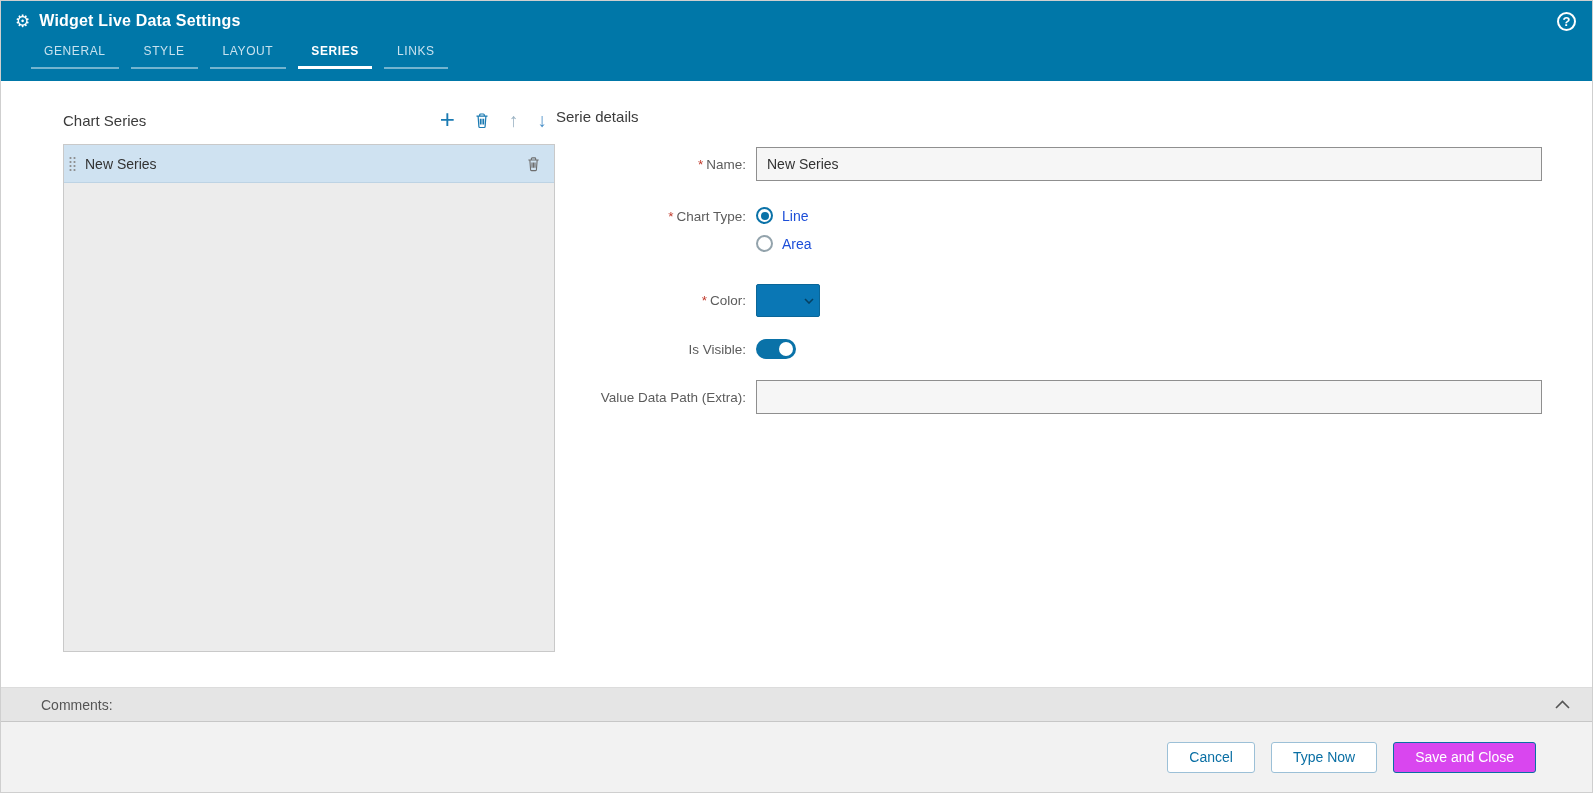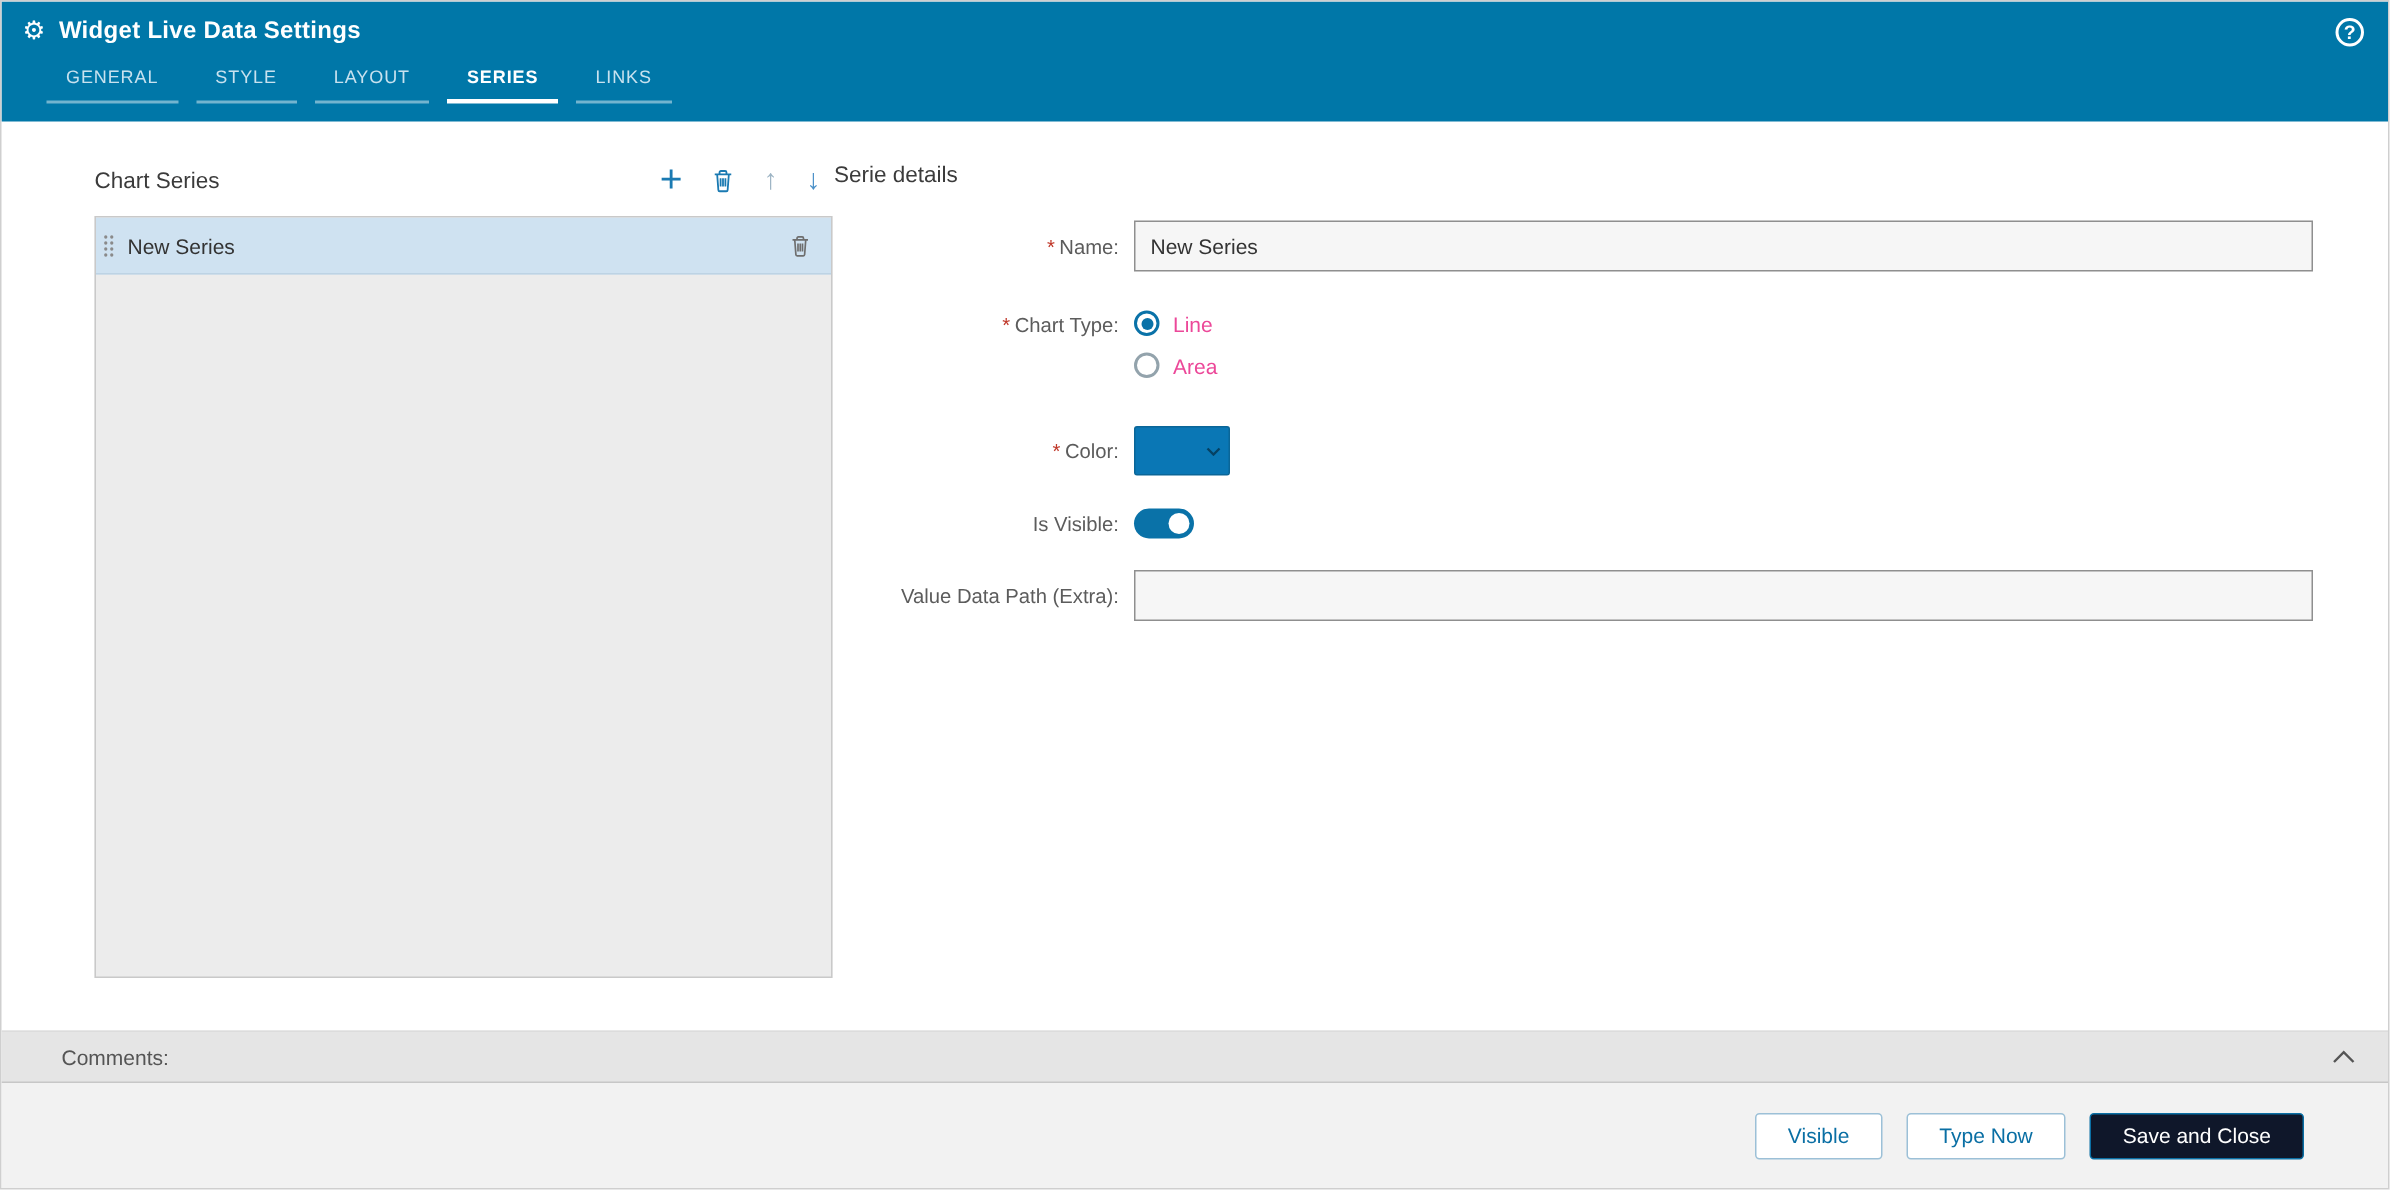--- a/index.html
+++ b/index.html
@@ -64,21 +64,21 @@
   .mb-type{margin-bottom:32px;}
   .mb-color{margin-bottom:22px;}
   .mb-vis{margin-bottom:21px;}
   .mb-path{margin-bottom:16px;}
   .radio-group{display:flex;flex-direction:column;gap:11px;}
   .radio-option{display:flex;align-items:center;gap:9px;cursor:pointer;}
   .radio{width:17px;height:17px;border-radius:50%;box-sizing:border-box;position:relative;background:#fff;}
   .radio.on{border:2px solid #0a72a8;}
   .radio.on::after{content:"";position:absolute;inset:2.5px;border-radius:50%;background:#0a72a8;}
   .radio.off{border:2px solid #93a3ac;}
-  .radio-label{font-size:14px;color:#ec4899;}
+  .radio-label{font-size:14px;color:#1d4ed8;}
   .color-btn{
     width:64px;height:33px;background:#0a77b5;border:1px solid #0a6698;box-sizing:border-box;
     display:flex;align-items:center;justify-content:flex-end;padding-right:5px;cursor:pointer;border-radius:2px;
   }
   .toggle{width:40px;height:20px;border-radius:10px;background:#0a72a8;position:relative;cursor:pointer;}
   .toggle::after{content:"";position:absolute;top:3px;right:3px;width:14px;height:14px;border-radius:50%;background:#fff;}
   
   .comments-bar{
     position:absolute;left:0;right:0;top:686px;height:35px;background:#e5e5e5;
     border-top:1px solid #dcdcdc;border-bottom:1px solid #c7c7c7;box-sizing:border-box;
@@ -88,21 +88,21 @@
   .collapse-btn{margin-left:auto;cursor:pointer;display:flex;color:#555;}
   .footer{
     position:absolute;left:0;right:0;top:721px;bottom:0;background:#f2f2f2;
     display:flex;align-items:center;justify-content:flex-end;gap:16px;padding-right:56px;
   }
   .btn{
     height:31px;padding:0 21px;font-family:"Liberation Sans", sans-serif;font-size:14px;
     border-radius:3px;cursor:pointer;display:flex;align-items:center;justify-content:center;box-sizing:border-box;
   }
   .btn.secondary{background:#ffffff;border:1px solid #9cc0d7;color:#0a6fa4;}
-  .btn.primary{background:#0f172a;border:1px solid #0a6fa4;color:#ffffff;}
+  .btn.primary{background:#d946ef;border:1px solid #0a6fa4;color:#ffffff;}
   svg{display:block;}
 </style>
 </head>
 <body>
 
 <div class="app">
 
   <div class="header">
     <div class="title-row">
       <span class="gear">⚙</span>
@@ -212,18 +212,18 @@
   <div class="comments-bar">
     <span class="comments-label">Comments:</span>
     <span class="collapse-btn">
       <svg width="15" height="9" viewBox="0 0 15 9" fill="none" stroke="currentColor" stroke-width="1.6">
         <path d="M1 8l6.5-6.5L14 8"></path>
       </svg>
     </span>
   </div>
 
   <div class="footer">
-    <div class="btn secondary">Visible</div>
+    <div class="btn secondary">Cancel</div>
     <div class="btn secondary">Type Now</div>
     <div class="btn primary">Save and Close</div>
   </div>
 
 </div>
 
 </body></html>

